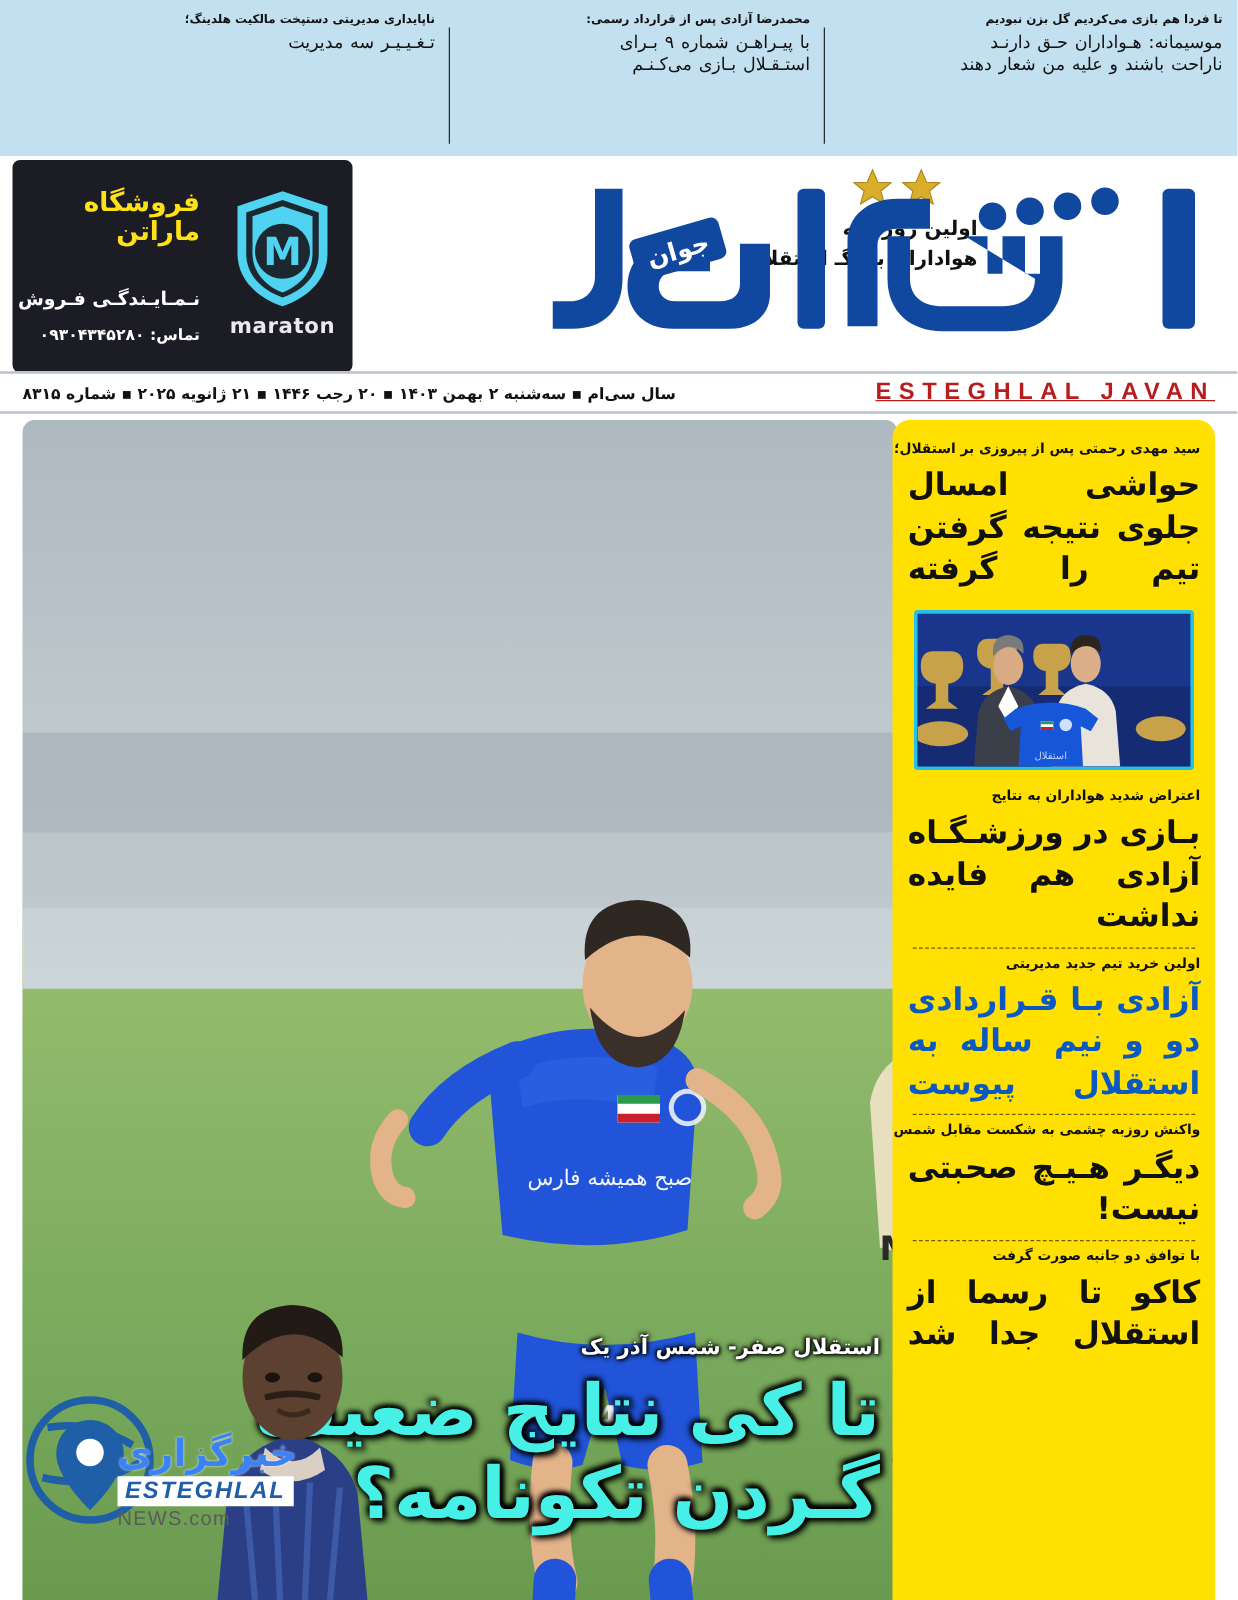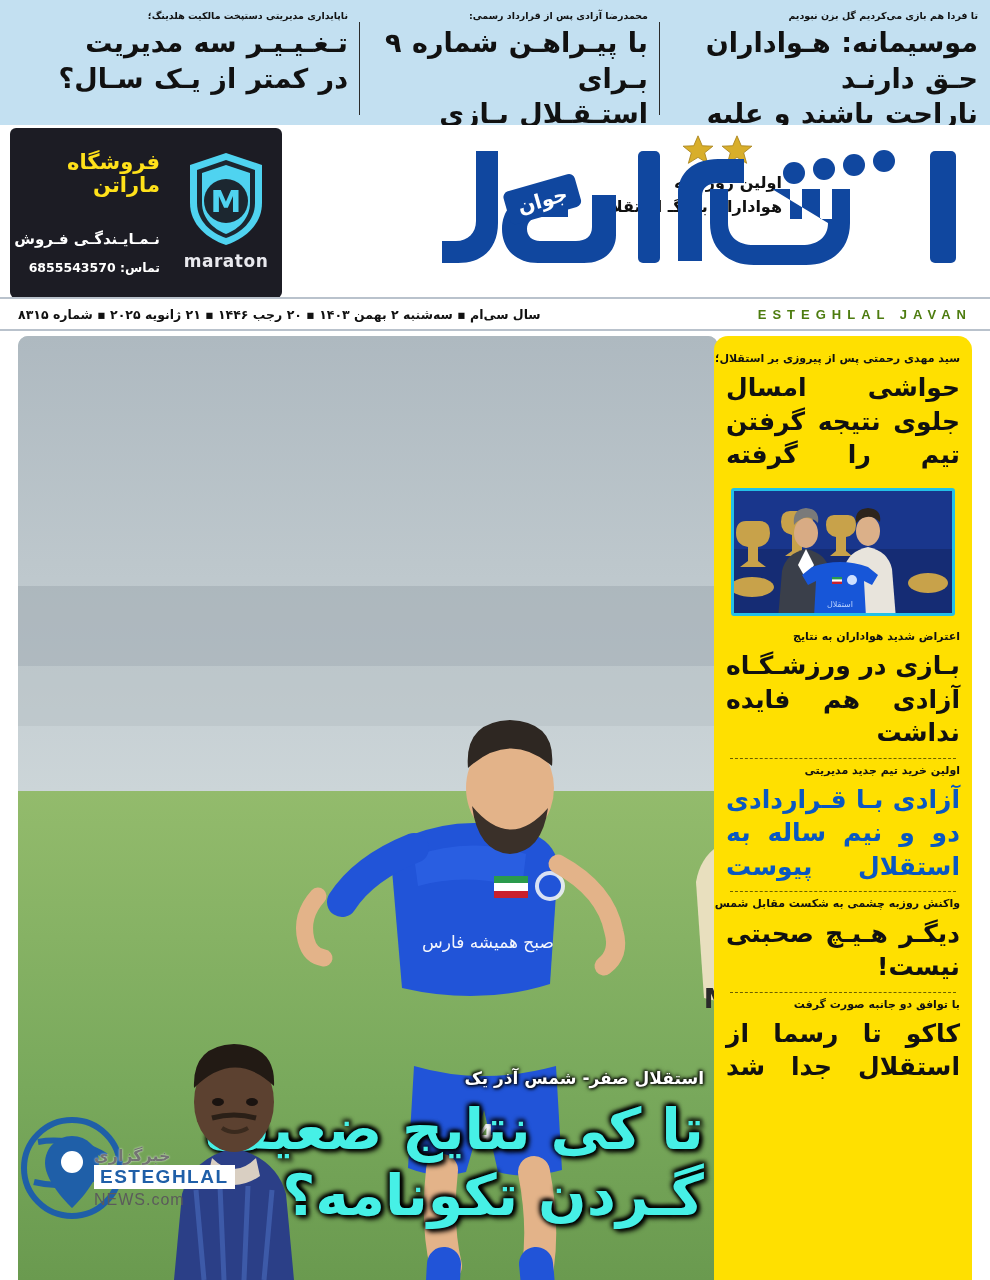--- a/index.html
+++ b/index.html
@@ -25,21 +25,21 @@
   .teaser + .teaser::after{
     content:""; position:absolute; right:0; top:22px; bottom:10px;
     width:1px; background:#2b2b2b;
   }
   .teaser-kicker{
     font-size:9.5px; color:#111; font-weight:bold; letter-spacing:-0.3px;
     white-space:nowrap; margin-bottom:4px; direction:rtl; text-align:right;
     width:100%;
   }
   .teaser-title{
-    font-size:27px; font-weight:bold; color:#111; line-height:1.32;
+    font-size:14px; font-weight:normal; color:#111; line-height:1.32;
     letter-spacing:-0.6px; direction:rtl; text-align:right; width:100%;
     word-spacing:1px;
   }
   .teaser.t1{ flex:0 0 330px; }
   .teaser.t2{ flex:0 0 300px; }
   .teaser.t3{ flex:0 0 360px; }
 
   
   .masthead{
     position:absolute; left:0; top:125px; width:990px; height:180px;
@@ -100,23 +100,24 @@
     position:absolute; left:0; top:297px; width:990px; height:34px;
     border-top:2px solid #b9c2cc; border-bottom:2px solid #b9c2cc;
     display:flex; align-items:center; justify-content:space-between;
     padding:0 18px; background:#fff;
   }
   .date-line{
     font-size:12.5px; font-weight:bold; color:#111; direction:rtl;
     letter-spacing:-0.2px;
   }
   .en-name{
-    font-size:13px; font-weight:bold; color:#4d7c0f;
+    font-size:19px; font-weight:bold; color:#b91c1c;
     letter-spacing:6px; font-family:"Liberation Sans",sans-serif;
     direction:ltr;
+    text-decoration:underline;
   }
 
   
   .content{
     position:absolute; left:0; top:336px; width:990px; height:944px;
   }
 
   
   .sidebar{
     position:absolute; right:18px; top:0; width:258px; height:944px;
@@ -194,27 +195,28 @@
 
   
   .watermark{
     position:absolute; left:18px; bottom:58px; width:250px; height:110px;
     z-index:12; pointer-events:none;
   }
   .wm-text{
     position:absolute; left:76px; top:34px; direction:ltr; text-align:left;
   }
   .wm-fa{
-    font-size:16px; font-weight:bold; color:#737373; letter-spacing:-1px;
+    font-size:30px; font-weight:bold; color:#3b82f6; letter-spacing:-1px;
     direction:rtl; text-shadow:0 0 2px rgba(255,255,255,.9);
   }
   .wm-badge{
     background:#ffffff; color:#1f5fa8; font-weight:bold; font-size:19px;
     letter-spacing:1.5px; padding:1px 6px; display:inline-block;
     font-family:"Liberation Sans",sans-serif;
+    font-style:italic;
   }
   .wm-news{
     font-size:16px; font-weight:normal; color:#5b5b5b; letter-spacing:1px;
     font-family:"Liberation Sans",sans-serif; margin-top:2px;
   }
 </style>
 </head>
 <body>
 
 <div class="teaser-band">
@@ -227,32 +229,31 @@
 
   <div class="teaser t2">
     <div class="teaser-kicker">محمدرضا آزادی پس از قرارداد رسمی:</div>
     <div class="teaser-title">با پیـراهـن شماره ۹ بـرای</div>
     <div class="teaser-title">استـقـلال بـازی می‌کـنـم</div>
   </div>
 
   <div class="teaser t3">
     <div class="teaser-kicker">ناپایداری مدیریتی دستپخت مالکیت هلدینگ؛</div>
     <div class="teaser-title">تـغـیـیـر سه مدیریت</div>
-    <div class="teaser-title">در کمتر از یـک سـال؟</div>
   </div>
 
 </div>
 
 <div class="masthead">
 
   <div class="ad-box">
     <div class="ad-text">
       <div class="ad-title">فروشگاه ماراتن</div>
       <div class="ad-line">نـمـایـندگـی فـروش</div>
-      <div class="ad-contact">تماس: 6855543570</div>
+      <div class="ad-contact">تماس: ۰۹۳۰۴۳۴۵۲۸۰</div>
     </div>
     <div class="ad-logo">
       <div class="shield-wrap">
         <svg viewBox="0 0 80 96" width="80" height="96">
           <path d="M40 2 L76 14 V52 C76 74 58 88 40 94 C22 88 4 74 4 52 V14 Z" fill="#4fd3f0"></path>
           <path d="M40 9 L69 19 V52 C69 70 55 82 40 87 C25 82 11 70 11 52 V19 Z" fill="#1c2730"></path>
           <path d="M40 14 L64 22 V52 C64 67 53 78 40 83 C27 78 16 67 16 52 V22 Z" fill="#4fd3f0"></path>
           <circle cx="40" cy="50" r="22" fill="#1c2730"></circle>
           <text x="40" y="61" font-size="31" font-weight="bold" fill="#4fd3f0" text-anchor="middle" font-family="DejaVu Sans, sans-serif">M</text>
         </svg>

